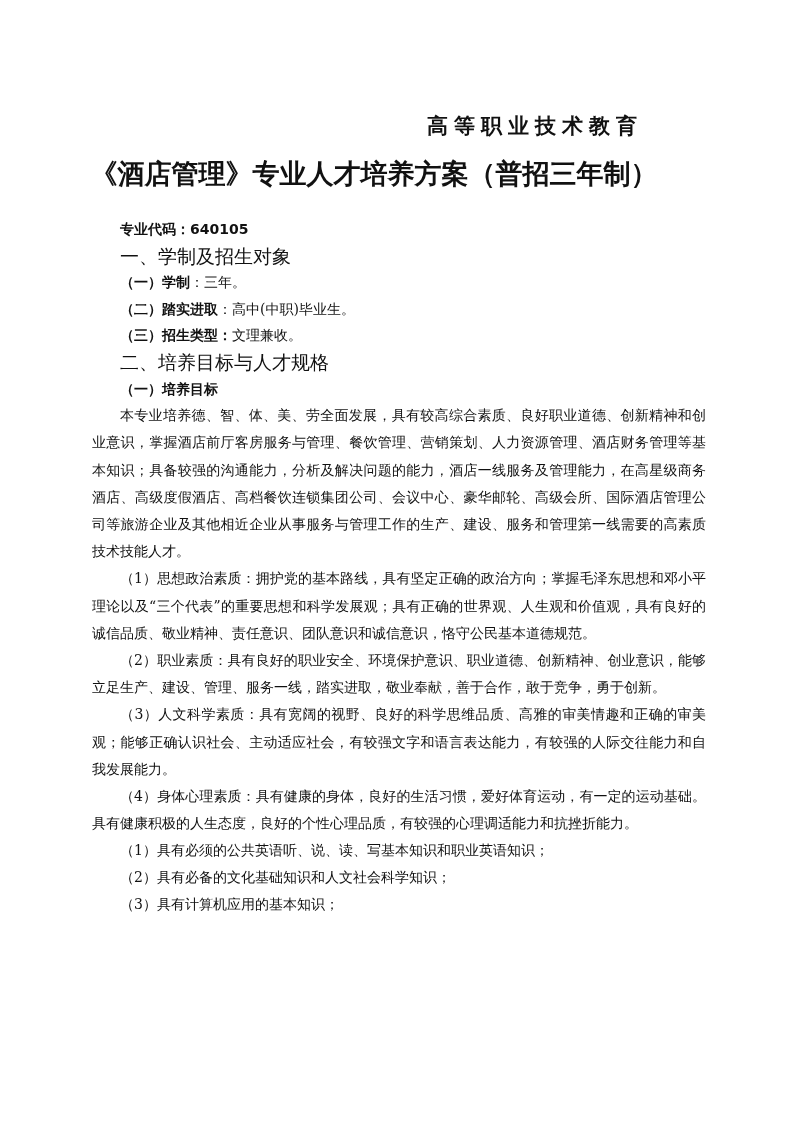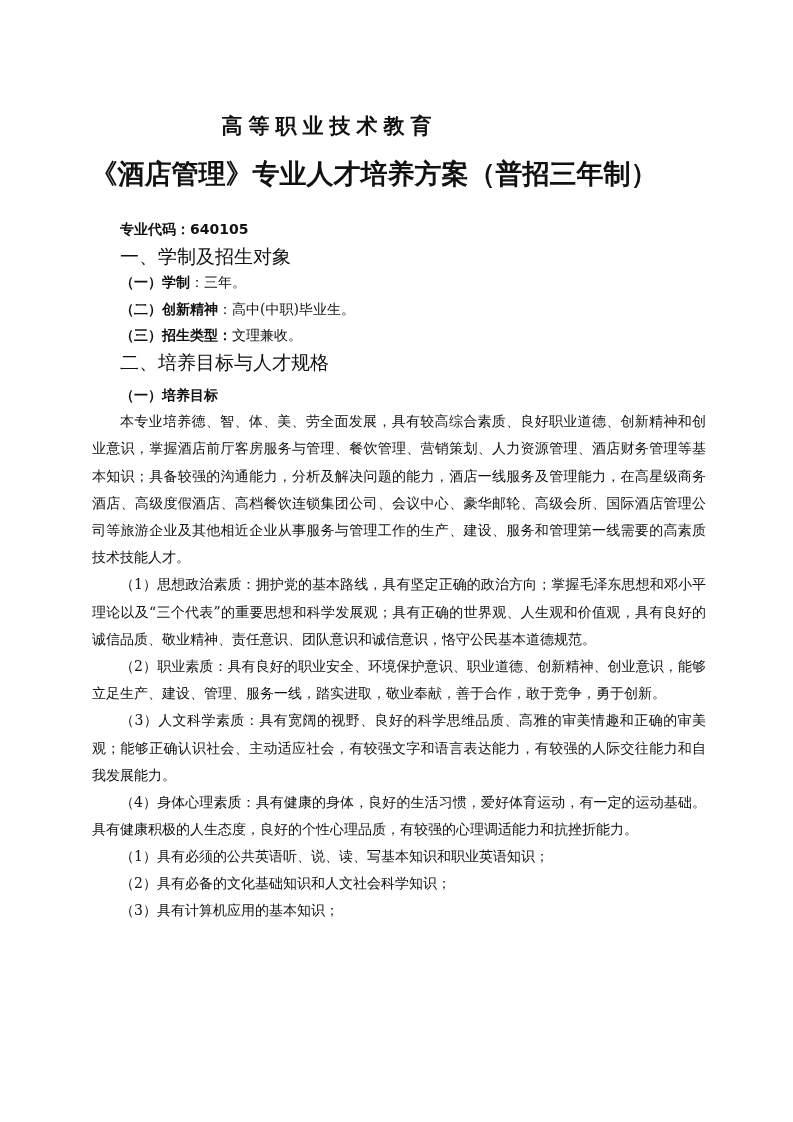--- a/index.html
+++ b/index.html
@@ -1,26 +1,26 @@
 <!DOCTYPE html>
 <html><head>
 <meta charset="utf-8">
 <style>
   html, body { margin: 0; padding: 0; background: #ffffff; }
   body { width: 793px; height: 1122px; position: relative; overflow: hidden;
          font-family: "DejaVu Serif", "Liberation Serif", serif; color: #111; }
   .page { position: absolute; left: 0; top: 0; width: 793px; height: 1122px; }
-  .title1 { position: absolute; top: 112px; left: 8px; width: 643px; text-align: center;
+  .title1 { position: absolute; top: 112px; left: 0; width: 643px; text-align: right;
             font-family: "DejaVu Sans", sans-serif; font-weight: bold; font-size: 21px;
             letter-spacing: 6px; }
   .title2 { position: absolute; top: 156px; left: 0; width: 748px; text-align: center;
             font-family: "DejaVu Serif", serif; font-weight: bold; font-size: 27px; letter-spacing: 0px; }
   .body { position: absolute; left: 92px; top: 216px; width: 614px; font-size: 14px; }
   .line { height: 26.6px; line-height: 26.6px; white-space: nowrap; }
-  .b { font-family: "DejaVu Sans", sans-serif; font-weight: bold; margin-top: 6px; }
+  .b { font-family: "DejaVu Sans", sans-serif; font-weight: bold; }
   .h1 { font-family: "DejaVu Sans", sans-serif; font-size: 19px; }
   .ind1 { padding-left: 28px; }
   .para { text-indent: 28px; line-height: 27.2px; text-align: justify; text-align-last: left; }
   .sub { padding-left: 28px; }
 </style>
 </head>
 <body>
 
 <div class="page">
   <div class="title1">高等职业技术教育</div>
@@ -29,21 +29,21 @@
   <div class="body">
     <div class="line ind1">
       <span class="b">专业代码：</span><span class="b">640105</span>
     </div>
     <div class="line ind1 h1">一、学制及招生对象</div>
 
     <div class="line ind1">
       <span class="b">（一）</span><span class="b">学制</span><span>：</span><span>三年。</span>
     </div>
     <div class="line ind1">
-      <span class="b">（二）</span><span class="b">创新精神</span><span>：</span><span>高中(中职)毕业生。</span>
+      <span class="b">（二）</span><span class="b">踏实进取</span><span>：</span><span>高中(中职)毕业生。</span>
     </div>
     <div class="line ind1">
       <span class="b">（三）</span><span class="b">招生类型：</span><span></span><span>文理兼收。</span>
     </div>
 
     <div class="line ind1 h1">二、培养目标与人才规格</div>
     <div class="line ind1 b">（一）培养目标</div>
     <div class="para">本专业培养德、智、体、美、劳全面发展，具有较高综合素质、良好职业道德、创新精神和创业意识，掌握酒店前厅客房服务与管理、餐饮管理、营销策划、人力资源管理、酒店财务管理等基本知识；具备较强的沟通能力，分析及解决问题的能力，酒店一线服务及管理能力，在高星级商务酒店、高级度假酒店、高档餐饮连锁集团公司、会议中心、豪华邮轮、高级会所、国际酒店管理公司等旅游企业及其他相近企业从事服务与管理工作的生产、建设、服务和管理第一线需要的高素质技术技能人才。</div>
 
     <div class="para">（1）思想政治素质：拥护党的基本路线，具有坚定正确的政治方向；掌握毛泽东思想和邓小平理论以及“三个代表”的重要思想和科学发展观；具有正确的世界观、人生观和价值观，具有良好的诚信品质、敬业精神、责任意识、团队意识和诚信意识，恪守公民基本道德规范。</div>

